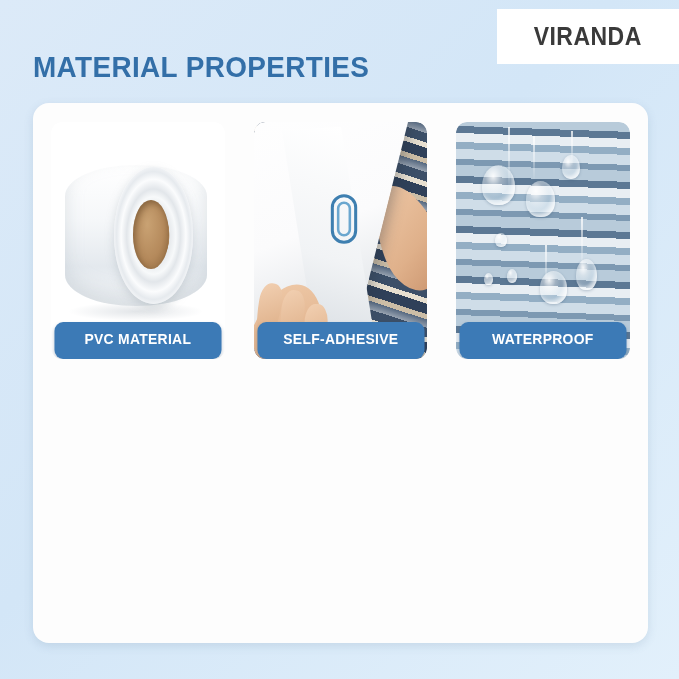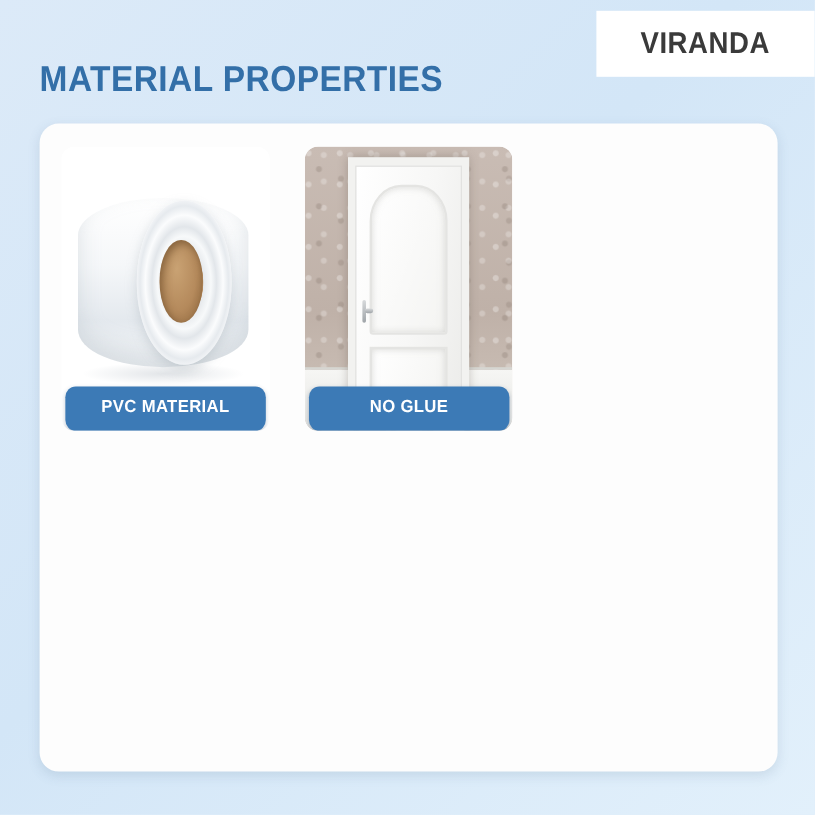--- a/index.html
+++ b/index.html
@@ -441,36 +441,54 @@
         <div class="tile-photo art-roll">
           <div class="roll-shadow"></div>
           <div class="roll-body"></div>
           <div class="roll-face"></div>
           <div class="roll-core"></div>
         </div>
         <div class="tile-label">PVC MATERIAL</div>
       </div>
 
 
-
-
-
       <div class="tile">
-        <div class="tile-photo art-door">
-          <div class="door-wall"></div>
-          <div class="door-base"></div>
-          <div class="door-frame">
-            <div class="door-leaf">
-              <div class="door-panel-top"></div>
-              <div class="door-panel-bot"></div>
-              <div class="door-handle">
-                <i style="left:20%;top:0;width:26%;height:100%;"></i>
-                <i style="left:34%;top:38%;width:66%;height:22%;"></i>
-              </div>
-            </div>
-          </div>
+        <div class="tile-photo art-adh">
+          <div class="adh-marble"></div>
+          <div class="hand right"></div>
+          <div class="adh-film"></div>
+          <div class="adh-fold"></div>
+          <svg class="clip-icon" viewBox="0 0 24 44">
+            <rect x="2" y="2" width="20" height="40" rx="10" ry="10" fill="none" stroke="#3e7fb0" stroke-width="2.6"></rect>
+            <rect x="7" y="8" width="10" height="28" rx="5" ry="5" fill="none" stroke="#6ba7cf" stroke-width="2.2"></rect>
+          </svg>
+          <div class="hand left"></div>
+          <div class="finger" style="left:2%;bottom:6%;width:13%;height:26%;transform:rotate(10deg);"></div>
+          <div class="finger" style="left:15%;bottom:2%;width:13%;height:27%;transform:rotate(7deg);"></div>
+          <div class="finger" style="left:29%;bottom:-2%;width:13%;height:25%;transform:rotate(3deg);"></div>
         </div>
-        <div class="tile-label">NO GLUE</div>
+        <div class="tile-label">SELF-ADHESIVE</div>
       </div>
+
+      <div class="tile">
+        <div class="tile-photo art-water">
+          <div class="trail" style="left:30%;top:2%;height:26%;"></div>
+          <div class="trail" style="left:44%;top:6%;height:18%;"></div>
+          <div class="trail" style="left:66%;top:4%;height:14%;"></div>
+          <div class="trail" style="left:72%;top:40%;height:22%;"></div>
+          <div class="trail" style="left:51%;top:52%;height:16%;"></div>
+          <div class="drop" style="left:15%;top:18%;width:19%;height:17%;"></div>
+          <div class="drop" style="left:40%;top:25%;width:17%;height:15%;"></div>
+          <div class="drop" style="left:61%;top:14%;width:10%;height:10%;"></div>
+          <div class="drop" style="left:48%;top:63%;width:16%;height:14%;"></div>
+          <div class="drop" style="left:69%;top:58%;width:12%;height:13%;"></div>
+          <div class="drop" style="left:22%;top:47%;width:7%;height:6%;"></div>
+          <div class="drop" style="left:29%;top:62%;width:6%;height:6%;"></div>
+          <div class="drop" style="left:16%;top:64%;width:5%;height:5%;"></div>
+        </div>
+        <div class="tile-label">WATERPROOF</div>
+      </div>
+
+
 
     </div>
   </div>
 </div>
 
 </body></html>

